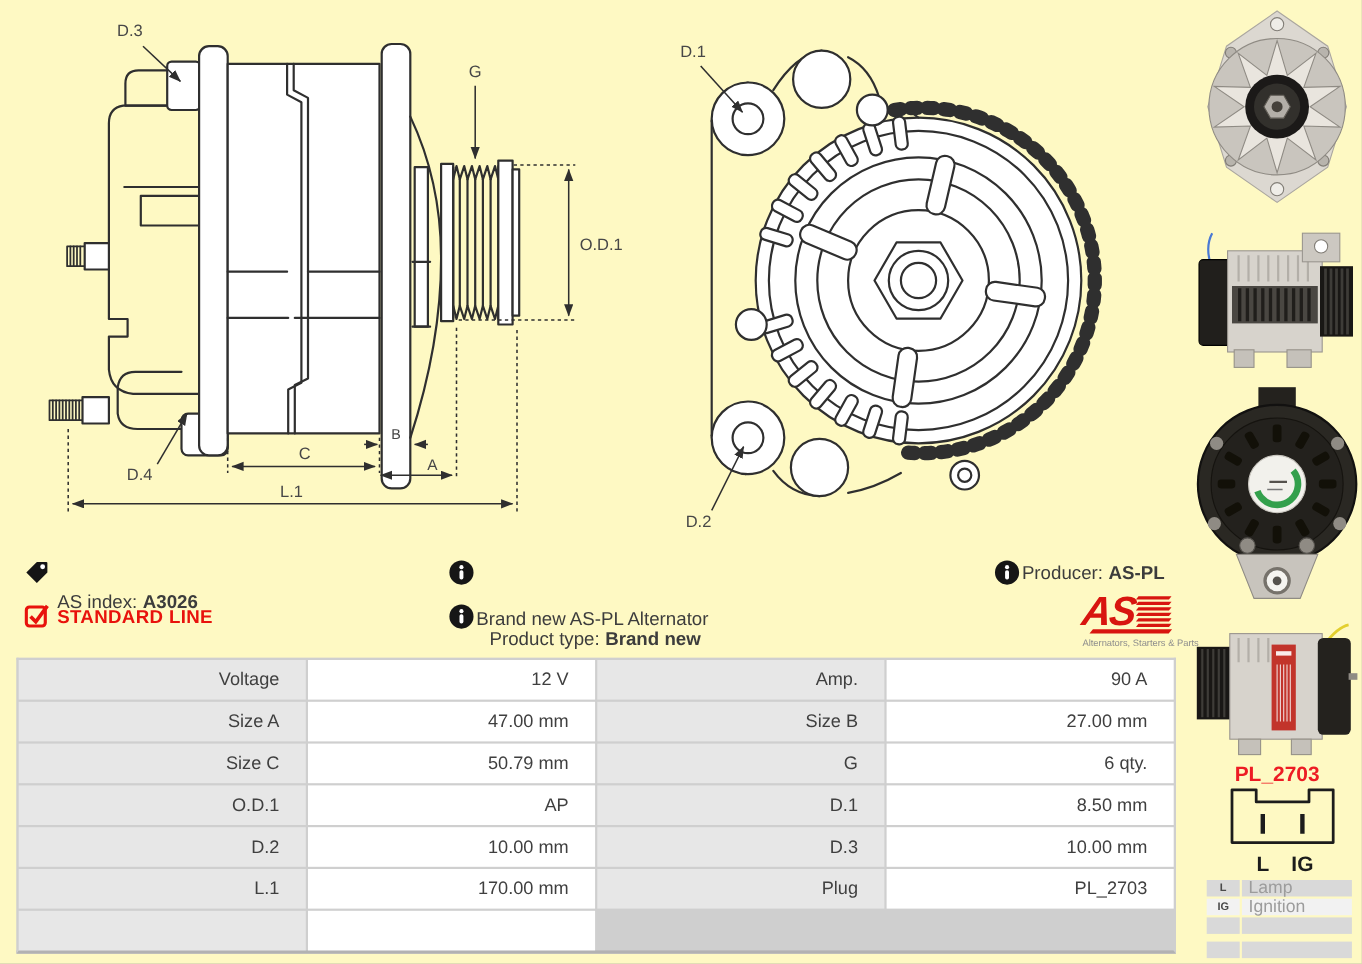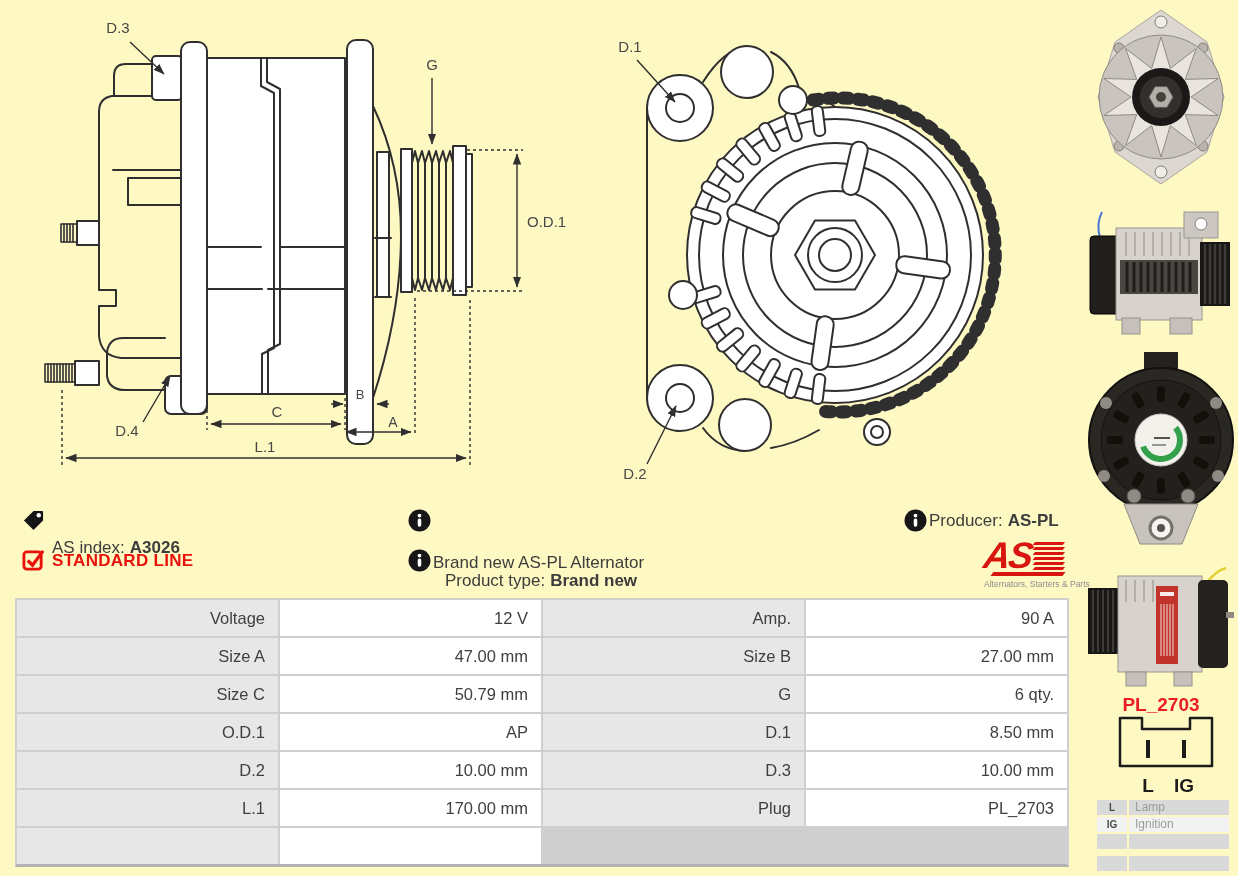--- a/index.html
+++ b/index.html
@@ -20,33 +20,33 @@
            transform:skewX(-8deg);letter-spacing:-2px;}
   .logo-stripes{margin-left:3px;margin-top:2px;display:flex;flex-direction:column;gap:2.5px;}
   .logo-stripes div{height:2.6px;background:#d8150f;transform:skewX(-38deg);}
   .logo-underline{height:4px;background:#d8150f;width:72px;margin:0 0 0 8px;transform:skewX(-38deg);}
   .logo-caption{font-size:8.5px;color:#8d8d8d;margin-top:3px;white-space:nowrap;}
   
   .spec{position:absolute;left:15px;top:598px;width:1050px;display:grid;
         grid-template-columns:1fr 1fr 1fr 1fr;gap:2px;background:#cfcfcf;
         border:2px solid #cfcfcf;border-bottom:3px solid #b2b2b2;}
   .spec>div{height:36px;line-height:36px;font-size:16.5px;text-align:right;
-            padding-right:13px;color:#3f3f3f;overflow:hidden;}
+            padding-right:24px;color:#3f3f3f;overflow:hidden;}
   .lcell{background:#e7e7e7;}
   .vcell{background:#ffffff;}
   
   .photo{position:absolute;left:1086px;width:150px;}
   .plug-title{position:absolute;left:1086px;top:694px;width:150px;text-align:center;
               font-size:19px;font-weight:700;color:#ed1c24;}
   .leg{position:absolute;left:1097px;top:800px;width:132px;}
   .leg-row{display:flex;gap:2px;margin-bottom:2px;}
   .leg-row.gap{margin-top:7px;}
   .leg-k{width:30px;height:15px;font-size:10px;font-weight:700;text-align:center;
          line-height:15px;color:#4a4a4a;}
-  .leg-v{flex:1;height:15px;font-size:12px;line-height:15px;padding-left:6px;color:#9c9c9c;}
+  .leg-v{flex:1;height:15px;font-size:16px;line-height:15px;padding-left:6px;color:#9c9c9c;}
   .lg{background:#d9d9d9;}
   .lw{background:#f2f2f2;}
 </style>
 </head>
 <body>
 
 <div id="page">
 
   <svg class="draw" style="left:15px;top:0;" width="575" height="490" viewBox="0 0 575 490">
     <defs>

